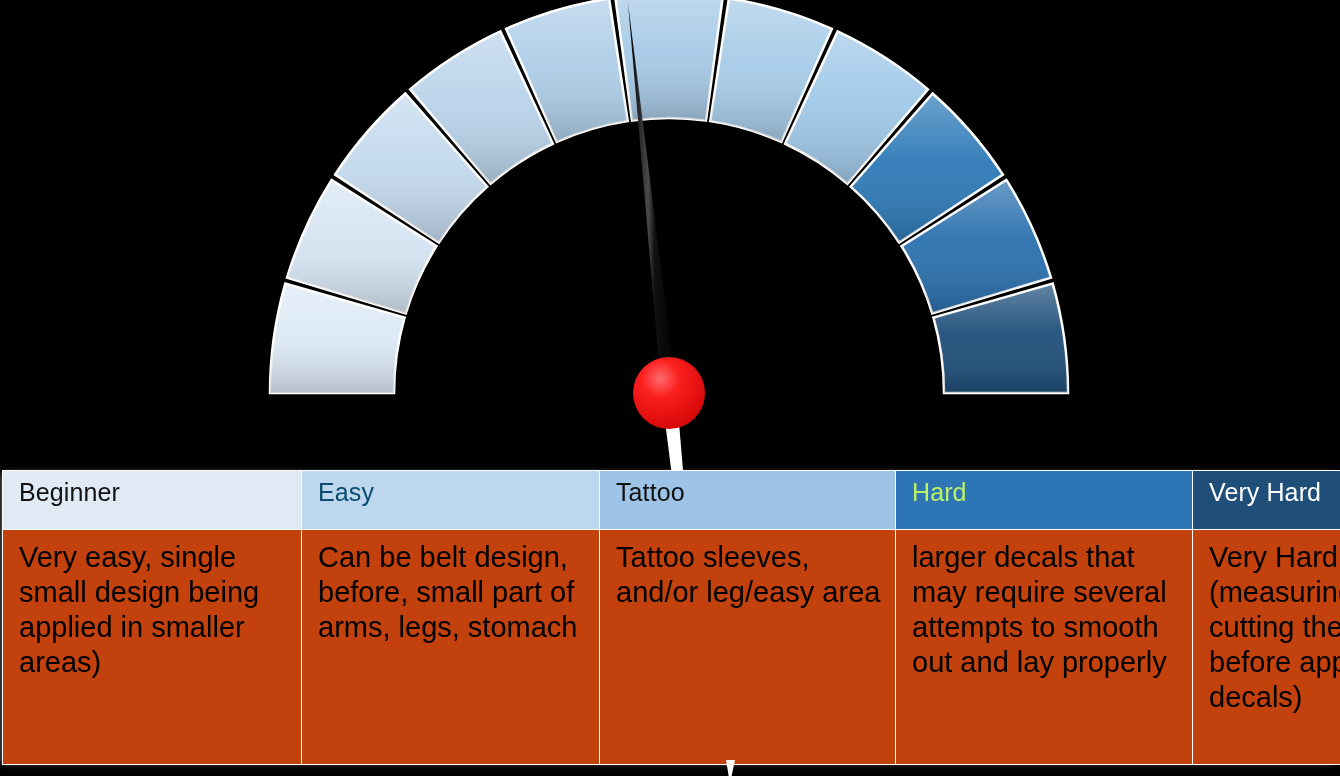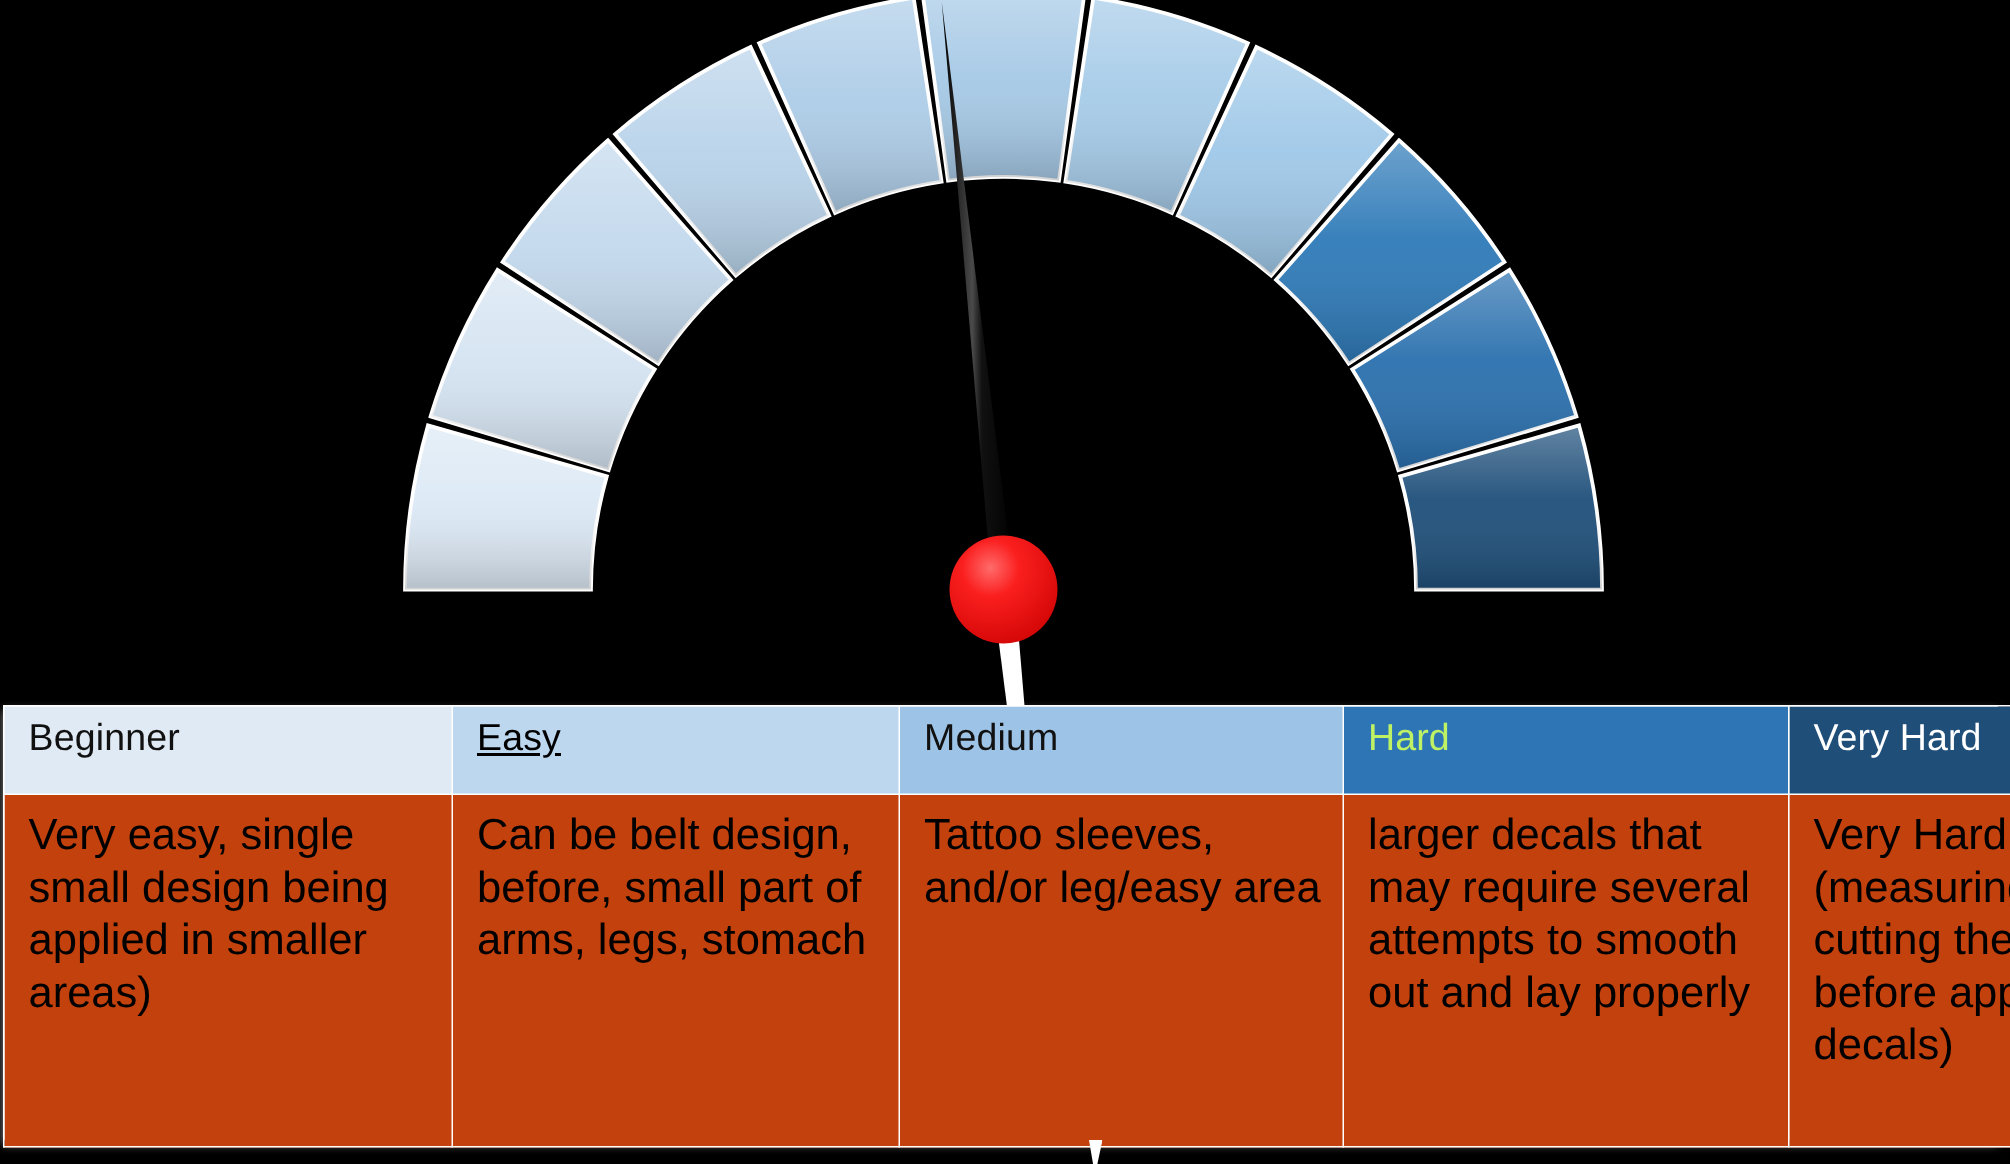--- a/index.html
+++ b/index.html
@@ -118,22 +118,22 @@
           <circle cx="669" cy="393" r="36" fill="url(#hubGrad)"></circle>
         </g>
     </svg>
   </div>
 
   <div id="table-wrap">
     <table id="difficulty-table">
       <thead>
         <tr>
           <th class="col-0" style="background: rgb(223, 234, 245); color: rgb(17, 17, 17);">Beginner</th>
-          <th class="col-1" style="background: rgb(189, 215, 238); color: #000000; text-decoration: underline;">Easy</th>
-          <th class="col-2" style="background: rgb(157, 195, 230); color: rgb(17, 17, 17);">Medium</th>
+          <th class="col-1" style="background: rgb(189, 215, 238); color: #0c4a6e;">Easy</th>
+          <th class="col-2" style="background: rgb(157, 195, 230); color: rgb(17, 17, 17);">Tattoo</th>
           <th class="col-3" style="background: rgb(46, 117, 182); color: #bef264;">Hard</th>
           <th class="col-4" style="background: rgb(31, 78, 121); color: rgb(255, 255, 255);">Very Hard</th>
         </tr>
       </thead>
       <tbody>
         <tr>
           <td class="col-0">Very easy, single small design being applied in smaller areas)</td>
           <td class="col-1">Can be belt design, before, small part of arms, legs, stomach</td>
           <td class="col-2">Tattoo sleeves, and/or leg/easy area</td>
           <td class="col-3">larger decals that may require several attempts to smooth out and lay properly</td>

